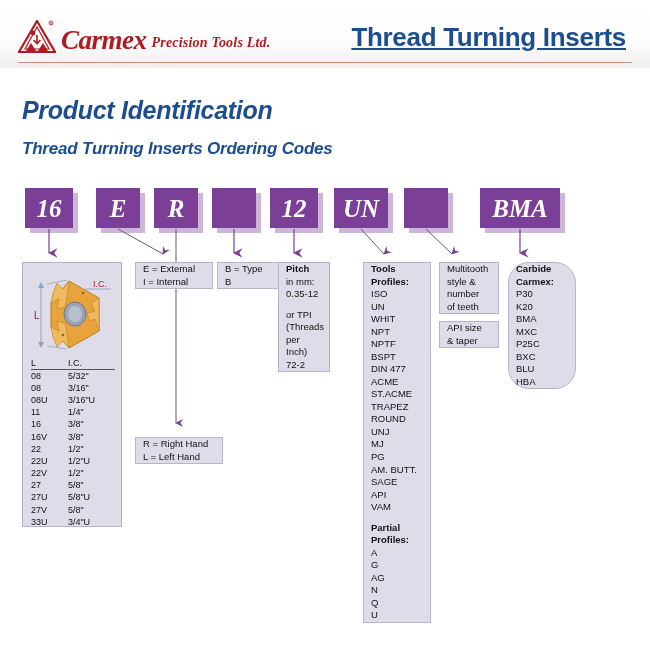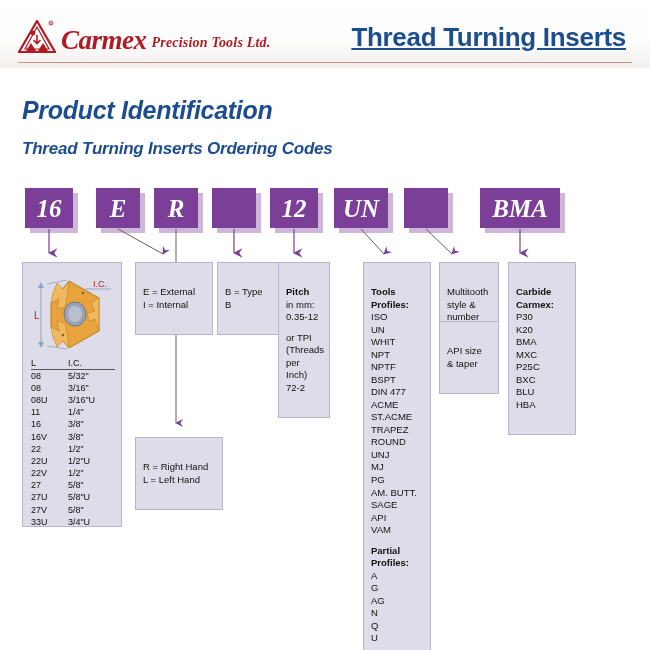--- a/index.html
+++ b/index.html
@@ -71,21 +71,21 @@
 
   
   #connectors { position: absolute; left: 0; top: 180px; width: 650px; height: 300px; }
 
   
   .callout {
     position: absolute;
     background: #dedce8;
     border: 1px solid #b9b4cc;
     font-size: 9.5px; color: #111111; line-height: 1.32;
-    padding: 23px 7px;
+    padding: 0 7px;
   }
   .callout .spacer { display: block; height: 8px; }
 
   
   #insert-box {
     position: absolute; left: 22px; top: 262px;
     width: 100px; height: 265px;
     background: #dedce8; border: 1px solid #b9b4cc;
   }
   #insert-art { position: absolute; left: 0; top: 0; width: 100px; height: 100px; }
@@ -310,21 +310,21 @@
     <span class="lst">style &amp;</span>
     <span class="lst">number</span>
     <span class="lst">of teeth</span>
   </div>
 
 <div class="callout" id="c-api" style="left:439px; top:321px; width:60px;">
     <span class="lst">API size</span>
     <span class="lst">&amp; taper</span>
   </div>
 
-<div class="callout" id="c-carbide" style="left:508px; top:262px; width:68px;">
+<div class="callout" id="c-carbide" style="left:508px; top:262px; width:68px;border-radius:21px;">
     <span class="lst" style="font-weight: bold;">Carbide</span>
     <span class="lst" style="font-weight: bold;">Carmex:</span>
     <span class="lst">P30</span>
     <span class="lst">K20</span>
     <span class="lst">BMA</span>
     <span class="lst">MXC</span>
     <span class="lst">P25C</span>
     <span class="lst">BXC</span>
     <span class="lst">BLU</span>
     <span class="lst">HBA</span>

